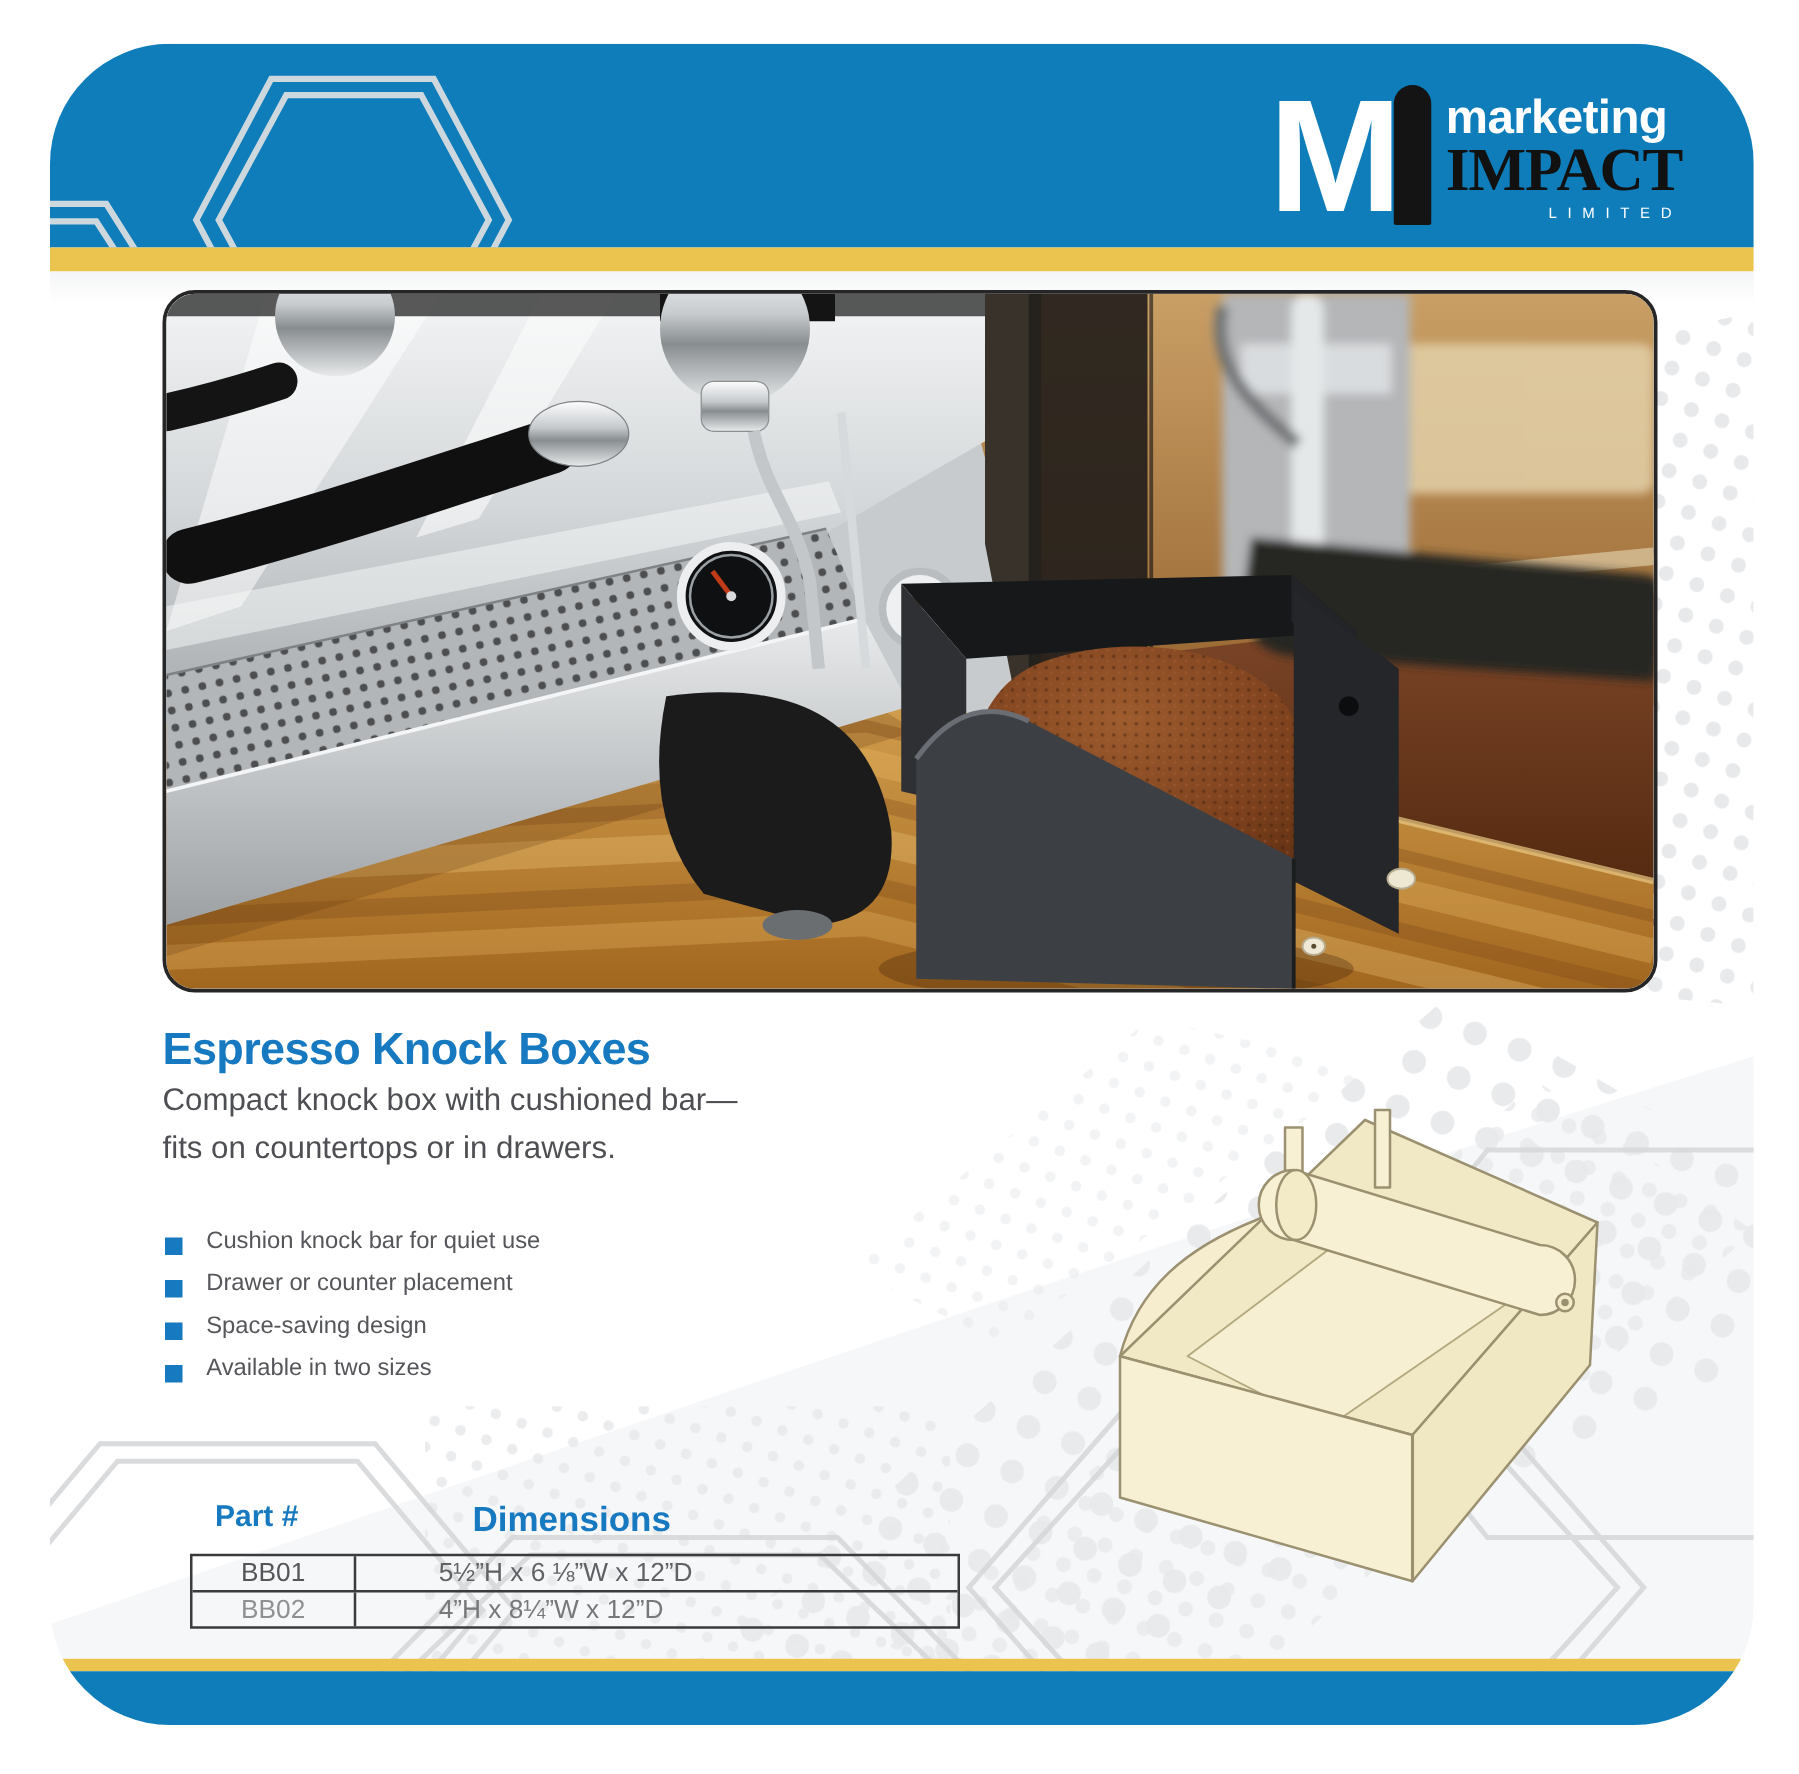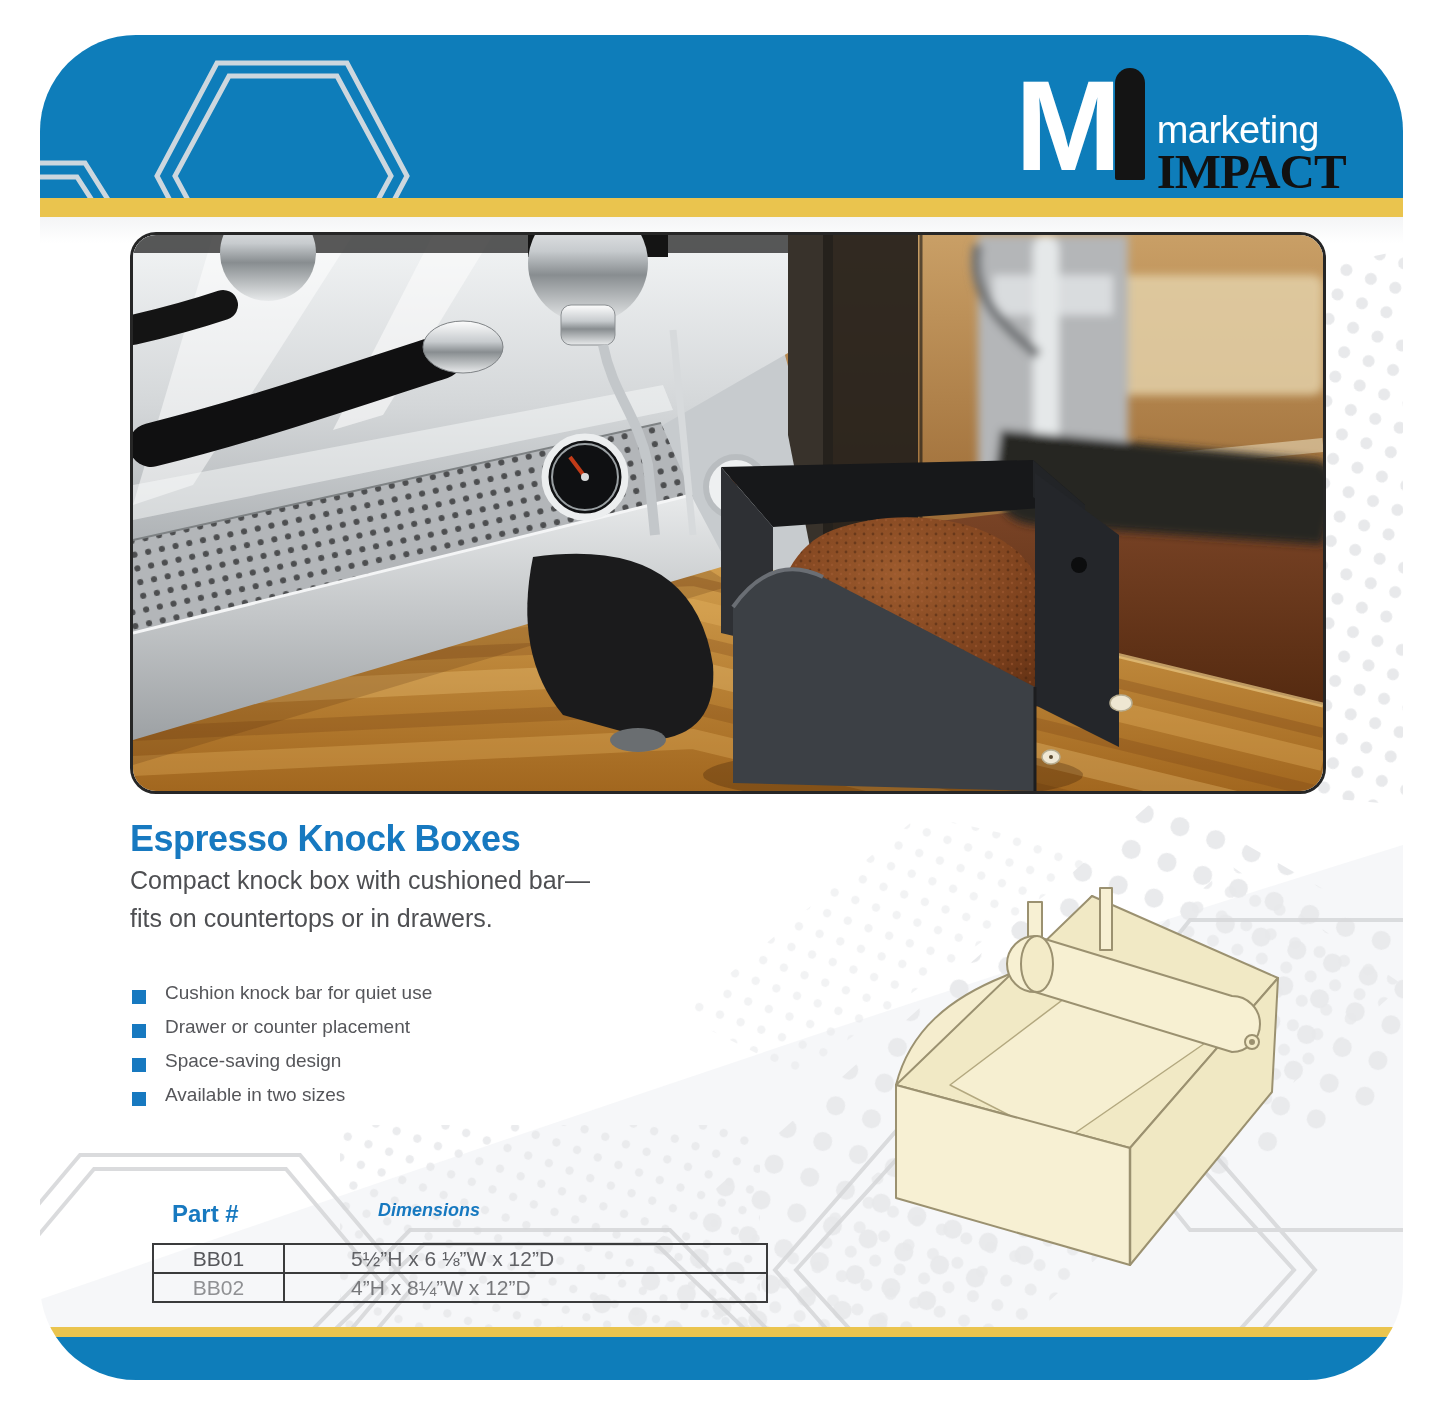--- a/index.html
+++ b/index.html
@@ -14,21 +14,21 @@
         background:linear-gradient(180deg,#dfe2e5 0%,rgba(255,255,255,0) 100%);}
   .band-bottom{position:absolute;top:1292px;left:0;right:0;height:10px;background:#eac44e;z-index:3;}
   .footer{position:absolute;top:1302px;left:0;right:0;height:43px;background:#0e7dba;z-index:3;}
   .hex-header{position:absolute;left:0;top:0;}
   
   .logo{position:absolute;left:975px;top:40px;display:flex;align-items:flex-start;}
   .logo-m{font-size:128px;line-height:.8;font-weight:bold;color:#ffffff;letter-spacing:-5px;}
   .logo-bar{width:30px;height:112px;background:#141414;border-radius:15px 15px 2px 2px;
             margin-left:-2px;margin-top:-7px;}
   .logo-text{margin-left:12px;display:flex;flex-direction:column;}
-  .lt-marketing{font-size:38px;font-weight:normal;color:#ffffff;line-height:1;letter-spacing:-.5px;margin-top:36px;}
+  .lt-marketing{font-size:38px;font-weight:bold;color:#ffffff;line-height:1;letter-spacing:-.5px;}
   .lt-impact{font-size:49px;font-weight:bold;color:#111111;line-height:.92;letter-spacing:-1px;font-family:Liberation Serif, serif;}
   .lt-limited{font-size:12px;color:#ffffff;letter-spacing:8.5px;margin-top:5px;text-align:right;}
   
   .deco{position:absolute;inset:0;z-index:0;pointer-events:none;}
   
   .photo{position:absolute;left:90px;top:197px;width:1190px;height:556px;margin:0;z-index:2;
          border:3px solid #262626;border-radius:26px;overflow:hidden;background:#c7cbce;}
   .photo svg{display:block;width:100%;height:100%;}
   
   .title{position:absolute;left:90px;top:783px;margin:0;z-index:2;
@@ -39,21 +39,21 @@
   .features li{display:flex;align-items:flex-start;margin-bottom:13px;}
   .sq{width:14px;height:14px;background:#1779c0;margin-top:7px;flex:0 0 auto;}
   .ftxt{margin-left:19px;font-size:19px;color:#55565a;line-height:1.05;}
   
   .sketch{position:absolute;left:760px;top:845px;width:520px;height:450px;margin:0;z-index:2;}
   .sketch svg{display:block;width:100%;height:100%;}
   
   .spec{position:absolute;left:112px;top:1163px;width:616px;z-index:2;}
   .spec-headers{position:relative;height:45px;}
   .h-part{position:absolute;left:20px;top:2px;font-size:24px;font-weight:bold;color:#1779c0;}
-  .h-dims{position:absolute;left:226px;top:2px;font-size:18px;font-weight:bold;color:#1779c0;font-style:italic;}
+  .h-dims{position:absolute;left:226px;top:2px;font-size:28px;font-weight:bold;color:#1779c0;}
   .spec-grid{border:2px solid #3a3b3c;}
   .s-row{display:grid;grid-template-columns:131px 1fr;height:27px;}
   .s-row + .s-row{border-top:2px solid #3a3b3c;}
   .c-part{border-right:2px solid #3a3b3c;text-align:center;font-size:21px;line-height:27px;}
   .c-dims{padding-left:66px;font-size:21px;line-height:27px;}
   .r1 .c-part{color:#55565a;} .r1 .c-dims{color:#606165;}
   .r2 .c-part{color:#8f9093;} .r2 .c-dims{color:#77787b;}
 </style>
 </head>
 <body>

